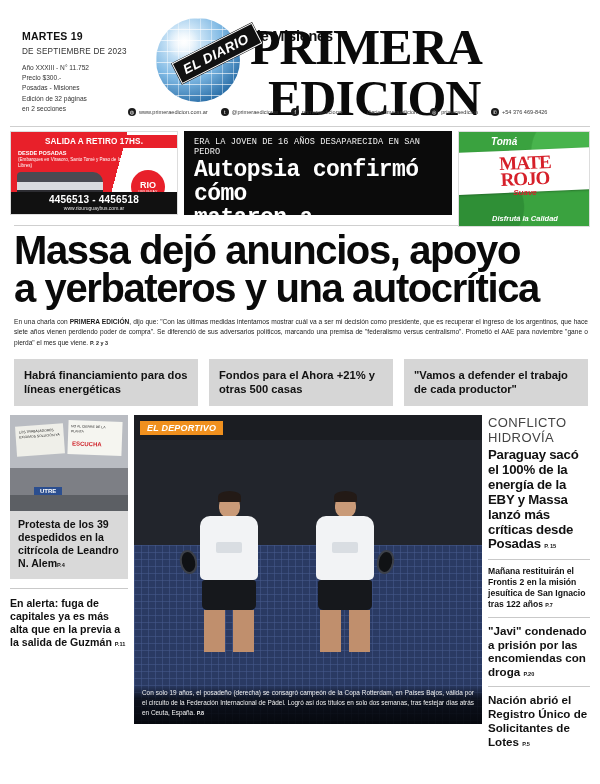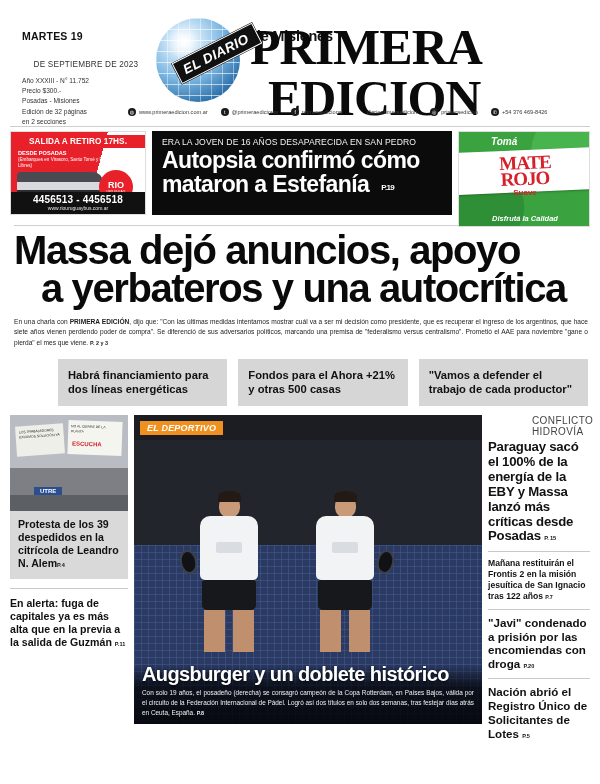--- a/index.html
+++ b/index.html
@@ -8,21 +8,21 @@
     background: #ffffff;
     font-family: "Liberation Sans", sans-serif;
     overflow: hidden;
   }
   .page { position: relative; width: 600px; height: 784px; background: #fff; }
 
   
   .masthead { position: relative; height: 126px; padding: 22px 14px 0 22px; display: flex; }
   .dateblock { width: 128px; padding-top: 8px; }
   .dateblock .dayline { font-size: 10.5px; font-weight: bold; color: #111; letter-spacing: .2px; }
-  .dateblock .monthline { font-size: 8.2px; color: #333; letter-spacing: .2px; margin-top: 18px; text-align: center; }
+  .dateblock .monthline { font-size: 8.2px; color: #333; letter-spacing: .2px; margin-top: 5px; }
   .dateblock .meta { margin-top: 7px; font-size: 6.6px; color: #333; line-height: 1.55; }
 
   .logo-area { position: relative; flex: 1; height: 86px; }
   .globe {
     position: absolute; left: 6px; top: -4px; width: 84px; height: 84px; border-radius: 50%;
     background:
       radial-gradient(circle at 34% 28%, #ffffff 0%, #cfe6f7 18%, #7fb9e4 46%, #2b6fa8 78%, #174c7c 100%);
     overflow: hidden;
   }
   .globe::before {
@@ -62,21 +62,21 @@
     width: 8px; height: 8px; border-radius: 50%; background: #1b1b1b; color: #fff;
     display: flex; align-items: center; justify-content: center; font-size: 5px; flex: none;
   }
   .dot.plain { background: transparent; }
 
   .rule { height: 1px; background: #cfcfcf; margin: 0 10px; }
 
   
   .adsrow { display: flex; gap: 6px; padding: 4px 10px 0 10px; height: 92px; }
 
-  .bus-ad { width: 136px; height: 84px; background: #4d7c0f; border: 1px solid #ddd; position: relative; overflow: hidden; }
+  .bus-ad { width: 168px; height: 84px; background: #4d7c0f; border: 1px solid #ddd; position: relative; overflow: hidden; }
   .bus-ad .red { position: absolute; inset: 0; background: linear-gradient(105deg,#e8202a 0 62%, #ffffff 62% 100%); }
   .bus-ad .hdr { position: absolute; left: 0; top: 3px; width: 100%; text-align: center; background:#e8202a;
     color: #fff; font-size: 8.2px; font-weight: bold; padding: 2px 0; letter-spacing: .1px; }
   .bus-ad .sub1 { position: absolute; left: 7px; top: 18px; color: #fff; font-size: 5.6px; font-weight: bold; }
   .bus-ad .sub2 { position: absolute; left: 7px; top: 25px; color: #fff; font-size: 4.6px; width: 110px; line-height: 1.35; }
   .bus-ad .busimg {
     position: absolute; left: 6px; top: 40px; width: 86px; height: 26px; border-radius: 4px 10px 3px 3px;
     background: linear-gradient(180deg,#4a4a52 0 40%, #d9dade 40% 70%, #2c2c31 70% 100%);
   }
   .bus-ad .busimg::after { content:""; position:absolute; left:6px; bottom:-3px; width:12px;height:9px;border-radius:50%;background:#1a1a1a;}
@@ -84,49 +84,49 @@
   .bus-ad .rio {
     position: absolute; right: 12px; top: 38px; width: 34px; height: 34px; border-radius: 50%;
     background: #e8202a; color: #fff; display: flex; flex-direction: column; align-items: center; justify-content: center;
   }
   .bus-ad .rio b { font-size: 9px; line-height: 1; }
   .bus-ad .rio span { font-size: 3.6px; letter-spacing: .2px; }
   .bus-ad .footer { position: absolute; left: 0; bottom: 0; width: 100%; background: #111; color: #fff; text-align: center; padding: 2px 0 3px; }
   .bus-ad .footer .ph { font-size: 10px; font-weight: bold; letter-spacing: .2px; }
   .bus-ad .footer .web { font-size: 5px; color: #e6e6e6; }
 
-  .black-ad { flex: 1; background: #0b0b0b; color: #fff; padding: 6px 10px 4px 10px; height: 84px; }
+  .black-ad { flex: 1; background: #0b0b0b; color: #fff; padding: 6px 10px 4px 10px; height: 84px; font-family: Liberation Mono, monospace; }
   .black-ad .kicker { font-size: 8.6px; letter-spacing: .1px; color: #f2f2f2; }
   .black-ad .big { font-size: 23px; font-weight: bold; line-height: 1.04; margin-top: 2px; letter-spacing: -.6px; }
   .black-ad .big .pg { font-size: 8px; font-weight: bold; vertical-align: 2px; margin-left: 12px; }
 
   .mate-ad { width: 132px; height: 96px; background: #3aa23f; position: relative; overflow: hidden; border: 1px solid #ddd; }
   .mate-ad .leaf { position:absolute; inset:0; background:
       radial-gradient(circle at 20% 80%, #2f8f36 0 30%, transparent 31%),
       radial-gradient(circle at 85% 20%, #48b44d 0 28%, transparent 29%), #3aa23f; }
   .mate-ad .toma { position: absolute; top: 4px; left: 32px; color: #fff; font-style: italic; font-weight: bold; font-size: 10px; }
   .mate-ad .band { position: absolute; left: -4px; top: 18px; width: 140px; height: 42px; background: #fff;
       transform: rotate(-2.5deg); box-shadow: 0 1px 2px rgba(0,0,0,.25); }
   .mate-ad .m1, .mate-ad .m2 { position: absolute; left: 0; width: 132px; text-align: center; color: #d6202a;
       font-weight: bold; font-family: "Liberation Serif", serif; letter-spacing: -1px; transform: rotate(-2.5deg); }
   .mate-ad .m1 { top: 20px; font-size: 19px; }
   .mate-ad .m2 { top: 36px; font-size: 19px; }
-  .mate-ad .suave { position: absolute; top: 56px; width: 132px; text-align: center; color: #d6202a; font-size: 8px; font-weight: bold;}
+  .mate-ad .suave { position: absolute; top: 56px; width: 132px; text-align: center; color: #d6202a; font-style: italic; font-size: 8px; font-weight: bold;}
   .mate-ad .disf { position: absolute; bottom: 3px; width: 132px; text-align: center; color: #fff; font-weight: bold; font-style: italic; font-size: 7.5px; }
 
   
   .mainsec { padding: 6px 12px 0 14px; }
   .kicker-main { font-size: 9.6px; color: #1a1a1a; letter-spacing: .1px; padding-bottom: 4px; }
   .headline { font-size: 40px; font-weight: bold; line-height: .96; letter-spacing: -1.4px; color: #0a0a0a; }
-  .headline .l2 { display: block; margin-left: 27px; }
+  .headline .l2 { display: block; }
   .lead { font-size: 6.6px; line-height: 1.62; color: #1b1b1b; margin-top: 9px; text-align: justify; }
   .lead b { font-weight: bold; }
   .lead .pg { font-size: 5.4px; font-weight: bold; }
 
-  .boxes { display: flex; gap: 11px; padding: 10px 12px 0 14px; margin-left: 44px; }
+  .boxes { display: flex; gap: 11px; padding: 10px 12px 0 14px; }
   .box { flex: 1; background: #d6d6d6; color: #111; font-size: 11.2px; font-weight: bold;
          line-height: 1.26; padding: 9px 9px 10px 10px; min-height: 44px; }
 
   
   .lower { display: flex; gap: 6px; padding: 9px 10px 0 10px; height: 318px; }
   .col-left { width: 118px; }
   .col-mid { flex: 1; border-radius: 7px; }
   .col-right { width: 102px; }
 
   .photo-protest { height: 96px; background:
@@ -175,21 +175,21 @@
   .player.p1 .racket { left: -6px; transform: rotate(-12deg);}
   .player.p2 .racket { right: -6px; transform: rotate(12deg);}
 
   .sport .capwrap { position: absolute; left: 0; bottom: 0; width: 100%; padding: 0 8px 6px 8px; z-index: 5; }
   .sport .capwrap::before { content:""; position:absolute; inset:0; background:linear-gradient(180deg, rgba(0,0,0,0) 0%, rgba(0,0,0,.72) 38%, rgba(0,0,0,.86) 100%); }
   .sport .sh { position: relative; color: #fff; font-size: 20px; font-weight: bold; letter-spacing: -.6px;
       text-shadow: 0 1px 3px rgba(0,0,0,.9); line-height: 1.06; }
   .sport .sp { position: relative; color: #f0f0f0; font-size: 6.4px; line-height: 1.55; margin-top: 3px; text-align: justify; }
   .sport .sp .pg { font-weight: bold; font-size: 5.4px; }
 
-  .rsec-label { font-size: 10px; color: #444; letter-spacing: .4px; padding-bottom: 3px; margin-left: 44px; }
+  .rsec-label { font-size: 13px; color: #444; letter-spacing: .4px; padding-bottom: 3px; }
   .rhead { font-size: 13.2px; font-weight: bold; line-height: 1.13; color: #111; letter-spacing: -.2px; }
   .rhead .pg { font-size: 5.8px; font-weight: bold; }
   .rbrief { font-size: 8.6px; font-weight: bold; line-height: 1.26; color: #111; }
   .rbrief .pg { font-size: 5.4px; font-weight: bold; }
   .rbrief2 { font-size: 11.6px; font-weight: bold; line-height: 1.2; color: #111; }
   .rbrief2 .pg { font-size: 5.6px; font-weight: bold; }
   .rsep { height: 1px; background: #c9c9c9; margin: 7px 0 6px 0; }
 </style>
 </head>
 <body>
@@ -334,21 +334,20 @@
         </div>
         <div class="player p2">
           <div class="racket"></div>
           <div class="head"></div>
           <div class="torso"></div>
           <div class="shorts"></div>
           <div class="legs"></div>
         </div>
 
         <div class="capwrap">
-          <div class="sh">Augsburger y un doblete histórico</div>
           <div class="sp"><span>Con solo 19 años, el posadeño (derecha) se consagró campeón de la Copa Rotterdam, en Países Bajos, válida por el circuito de la Federación Internacional de Pádel. Logró así dos títulos en solo dos semanas, tras festejar días atrás en Ceuta, España. </span><span class="pg">P.8</span></div>
         </div>
       </div>
     </div>
 
     <div class="col-right">
       <div class="rsec-label">CONFLICTO HIDROVÍA</div>
       <div class="rhead"><span>Paraguay sacó el 100% de la energía de la EBY y Massa lanzó más críticas desde Posadas</span> <span class="pg">P. 15</span></div>
 
       <div class="rsep"></div>

